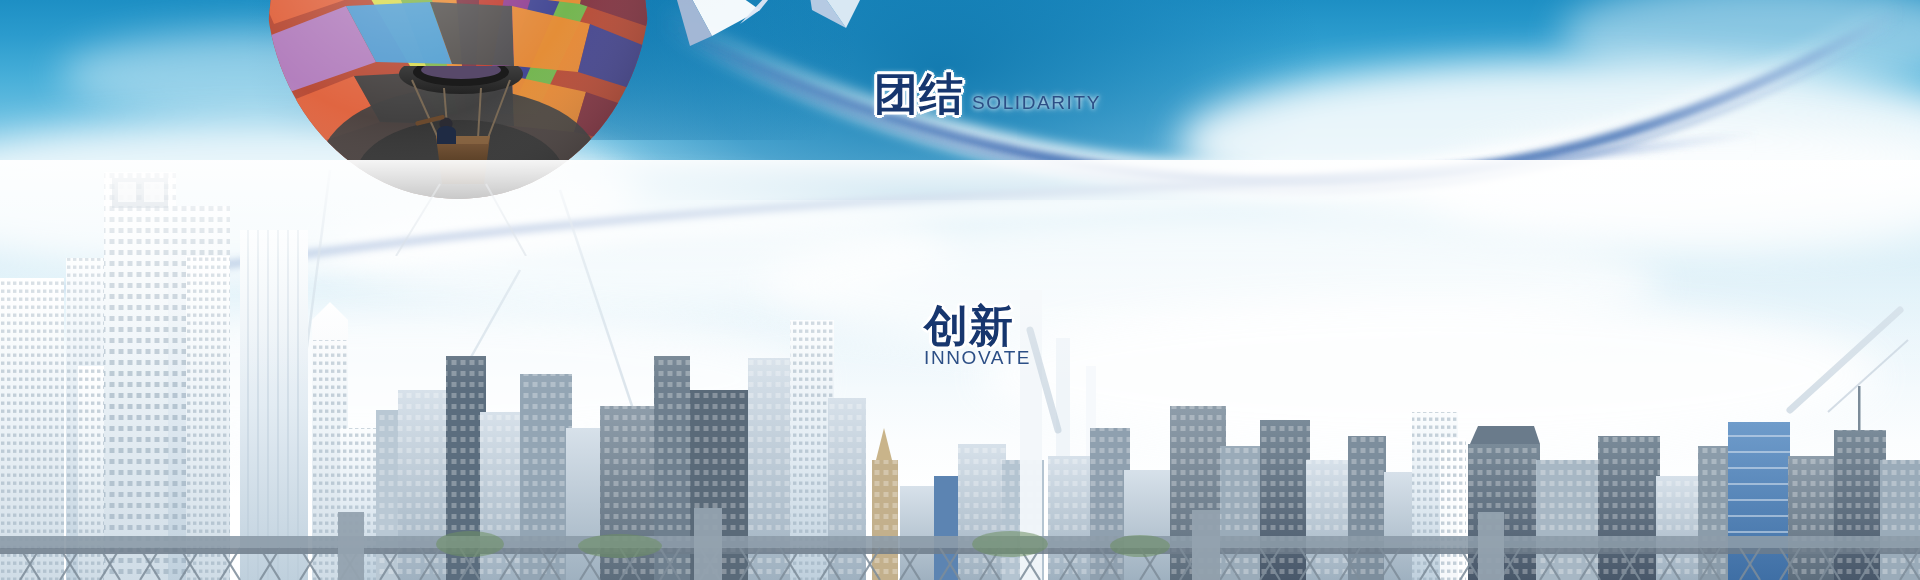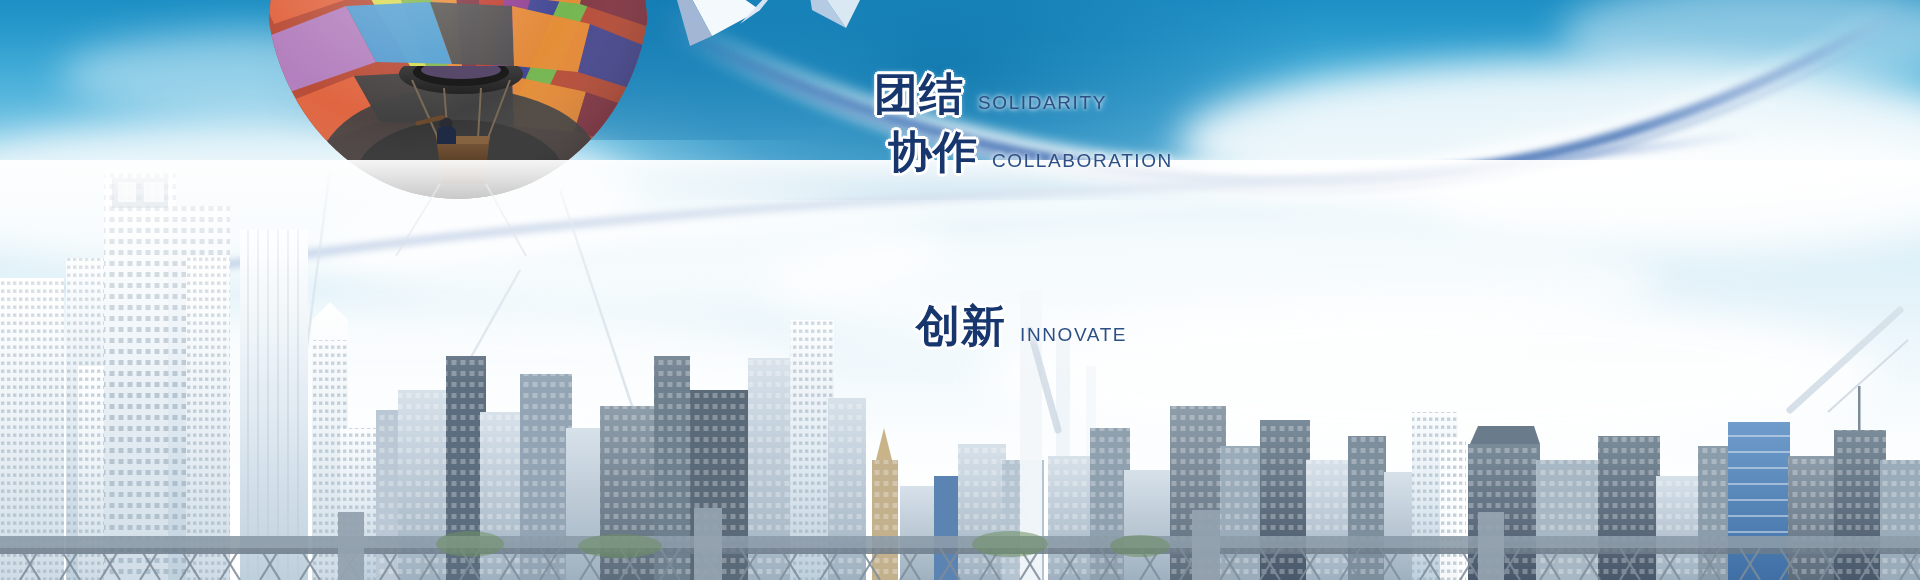--- a/index.html
+++ b/index.html
@@ -61,28 +61,28 @@
     font-weight:700;font-size:44px;line-height:1;color:#17366e;
     letter-spacing:1px;
     text-shadow:
       -2px -2px 0 #ffffff, 2px -2px 0 #ffffff, -2px 2px 0 #ffffff, 2px 2px 0 #ffffff,
       -3px 0 0 #ffffff, 3px 0 0 #ffffff, 0 -3px 0 #ffffff, 0 3px 0 #ffffff,
       0 0 6px rgba(255,255,255,.9);
   }
   .en{
     font-family:"Liberation Sans",sans-serif;
     font-weight:400;font-size:19px;line-height:1;color:#2c4f86;
-    letter-spacing:1.6px;margin-left:14px;
+    letter-spacing:1.6px;margin-left:8px;
     text-shadow:0 0 4px rgba(255,255,255,.95), 0 0 8px rgba(255,255,255,.7);
   }
   .r0{left:874px;top:72px;}
   .r1{left:888px;top:130px;}
   .r2{left:898px;top:186px;}
   .r3{left:906px;top:244px;}
-  .r4{left:916px;top:304px;}
+  .r4{left:916px;top:304px;flex-direction:column;}
 </style>
 </head>
 <body>
 
 <div id="banner">
 
   <div class="sky-layer">
     <div class="sky-deep"></div>
     <div class="sky-deep2"></div>
     <div class="cloud c6"></div>
@@ -518,24 +518,20 @@
     <rect x="0" y="0" width="1920" height="230" fill="url(#fadeTop)"></rect>
   </svg>
 
   <div id="slogan">
 
     <div class="slogan-row r0">
       <span class="cn">团结</span>
       <span class="en">SOLIDARITY</span>
     </div>
 
-    <div class="slogan-row r1">
-      <span class="cn">协作</span>
-      <span class="en">COLLABORATION</span>
-    </div>
 
 
 
     <div class="slogan-row r4">
       <span class="cn">创新</span>
       <span class="en">INNOVATE</span>
     </div>
 
   </div>
 

